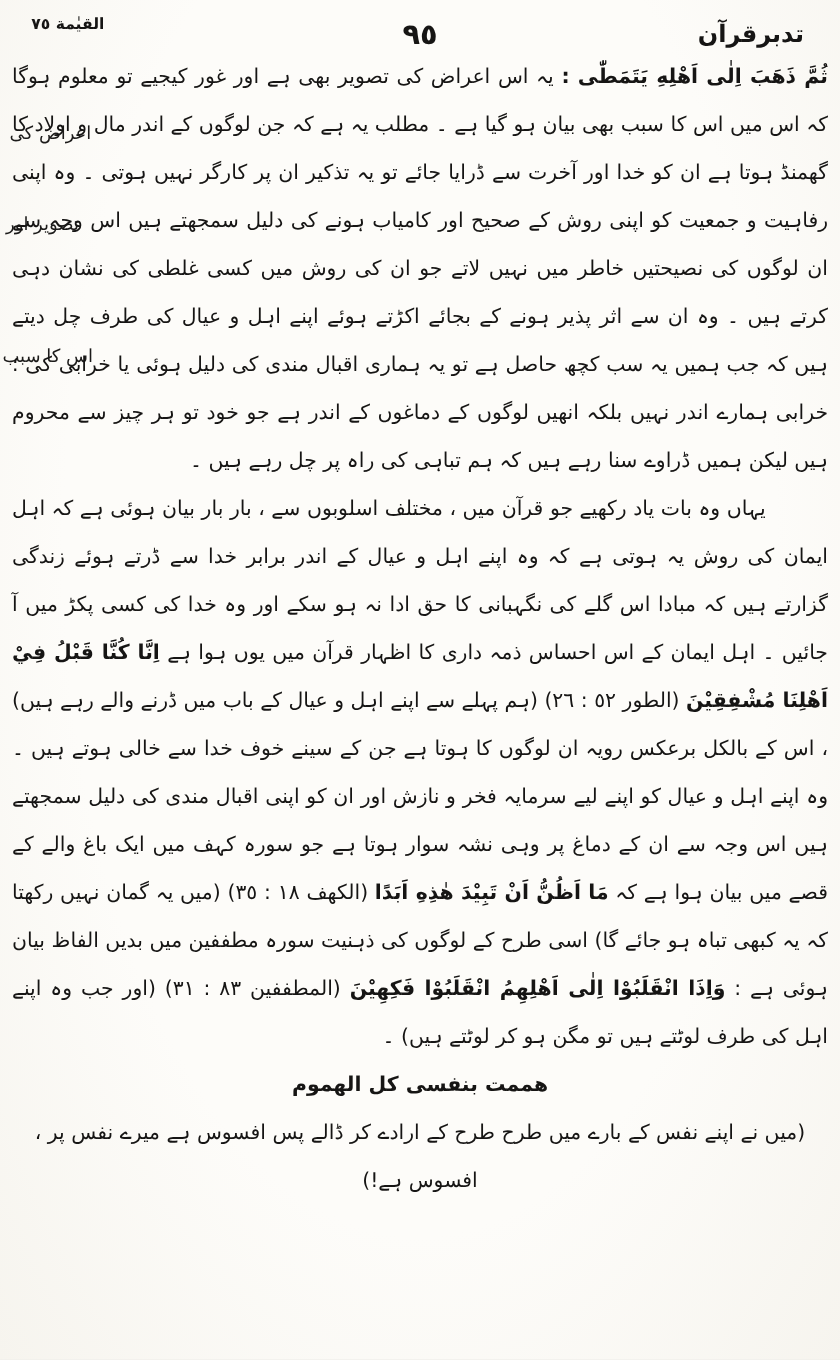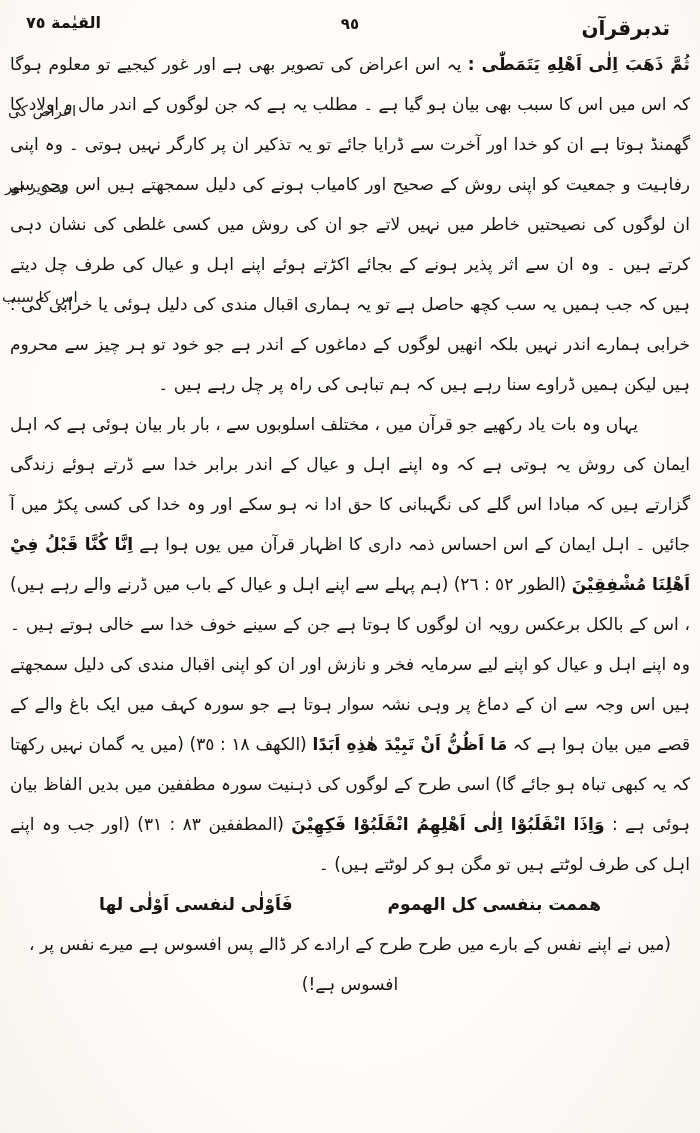--- a/index.html
+++ b/index.html
@@ -10,22 +10,22 @@
     background:#fcfbf7;
     background-image:radial-gradient(ellipse at 50% 40%, #fdfcf9 60%, #f6f4ee 100%);
     color:#161514;
     font-family:"DejaVu Sans",sans-serif;
     direction:rtl;
     overflow:hidden;
   }
   
   .hdr{position:absolute;white-space:nowrap;}
   .hdr-book{top:16px;right:30px;font-size:20px;font-weight:bold;}
-  .hdr-page{top:15px;left:50%;transform:translateX(-50%);font-size:15px;font-weight:bold;}
-  .hdr-surah{top:13px;left:26px;font-size:16px;font-weight:bold;}
+  .hdr-page{top:15px;left:50%;transform:translateX(-50%);font-size:24px;font-weight:bold;}
+  .hdr-surah{top:13px;left:26px;font-size:13px;font-weight:bold;}
   
   .note{position:absolute;font-size:15px;line-height:14px;white-space:nowrap;color:#1c1b1a;}
   .note-1{top:104px;left:8px;}
   .note-2{top:180px;left:5px;text-align:center;}
   .note-3{top:290px;left:2px;}
   
   .content{
     position:absolute;top:44px;right:10px;left:10px;
     font-size:17px;line-height:40px;
     text-align:justify;text-justify:inter-word;
@@ -56,19 +56,18 @@
   <main class="content">
 
 
     <p><span class="ar">ثُمَّ ذَهَبَ اِلٰى اَهْلِهِ يَتَمَطّٰى :</span><span> یہ اس اعراض کی تصویر بھی ہے اور غور کیجیے تو معلوم ہوگا کہ اس میں اس کا سبب بھی بیان ہو گیا ہے ۔ مطلب یہ ہے کہ جن لوگوں کے اندر مال و اولاد کا گھمنڈ ہوتا ہے ان کو خدا اور آخرت سے ڈرایا جائے تو یہ تذکیر ان پر کارگر نہیں ہوتی ۔ وہ اپنی رفاہیت و جمعیت کو اپنی روش کے صحیح اور کامیاب ہونے کی دلیل سمجھتے ہیں اس وجہ سے ان لوگوں کی نصیحتیں خاطر میں نہیں لاتے جو ان کی روش میں کسی غلطی کی نشان دہی کرتے ہیں ۔ وہ ان سے اثر پذیر ہونے کے بجائے اکڑتے ہوئے اپنے اہل و عیال کی طرف چل دیتے ہیں کہ جب ہمیں یہ سب کچھ حاصل ہے تو یہ ہماری اقبال مندی کی دلیل ہوئی یا خرابی کی ؛ خرابی ہمارے اندر نہیں بلکہ انھیں لوگوں کے دماغوں کے اندر ہے جو خود تو ہر چیز سے محروم ہیں لیکن ہمیں ڈراوے سنا رہے ہیں کہ ہم تباہی کی راہ پر چل رہے ہیں ۔</span></p>
 
     <p class="indent"><span>یہاں وہ بات یاد رکھیے جو قرآن میں ، مختلف اسلوبوں سے ، بار بار بیان ہوئی ہے کہ اہل ایمان کی روش یہ ہوتی ہے کہ وہ اپنے اہل و عیال کے اندر برابر خدا سے ڈرتے ہوئے زندگی گزارتے ہیں کہ مبادا اس گلے کی نگہبانی کا حق ادا نہ ہو سکے اور وہ خدا کی کسی پکڑ میں آ جائیں ۔ اہل ایمان کے اس احساس ذمہ داری کا اظہار قرآن میں یوں ہوا ہے </span><span class="ar">اِنَّا كُنَّا قَبْلُ فِيْ اَهْلِنَا مُشْفِقِيْنَ</span><span> (الطور ٥٢ : ٢٦) (ہم پہلے سے اپنے اہل و عیال کے باب میں ڈرنے والے رہے ہیں) ، اس کے بالکل برعکس رویہ ان لوگوں کا ہوتا ہے جن کے سینے خوف خدا سے خالی ہوتے ہیں ۔ وہ اپنے اہل و عیال کو اپنے لیے سرمایہ فخر و نازش اور ان کو اپنی اقبال مندی کی دلیل سمجھتے ہیں اس وجہ سے ان کے دماغ پر وہی نشہ سوار ہوتا ہے جو سورہ کہف میں ایک باغ والے کے قصے میں بیان ہوا ہے کہ </span><span class="ar">مَا اَظُنُّ اَنْ تَبِيْدَ هٰذِهِ اَبَدًا</span><span> (الکهف ١٨ : ٣٥) (میں یہ گمان نہیں رکھتا کہ یہ کبھی تباہ ہو جائے گا) اسی طرح کے لوگوں کی ذہنیت سورہ مطففین میں بدیں الفاظ بیان ہوئی ہے : </span><span class="ar">وَاِذَا انْقَلَبُوْا اِلٰى اَهْلِهِمُ انْقَلَبُوْا فَكِهِيْنَ</span><span> (المطففین ٨٣ : ٣١) (اور جب وہ اپنے اہل کی طرف لوٹتے ہیں تو مگن ہو کر لوٹتے ہیں) ۔</span></p>
 
 
     <div class="couplet">
       <span>هممت بنفسی كل الهموم</span>
-      <span>فَاَوْلٰى لنفسی اَوْلٰى لها</span>
     </div>
 
     <p class="center-line">(میں نے اپنے نفس کے بارے میں طرح طرح کے ارادے کر ڈالے پس افسوس ہے میرے نفس پر ، افسوس ہے!)</p>
 
   </main>
 </div>
 
 </body></html>

